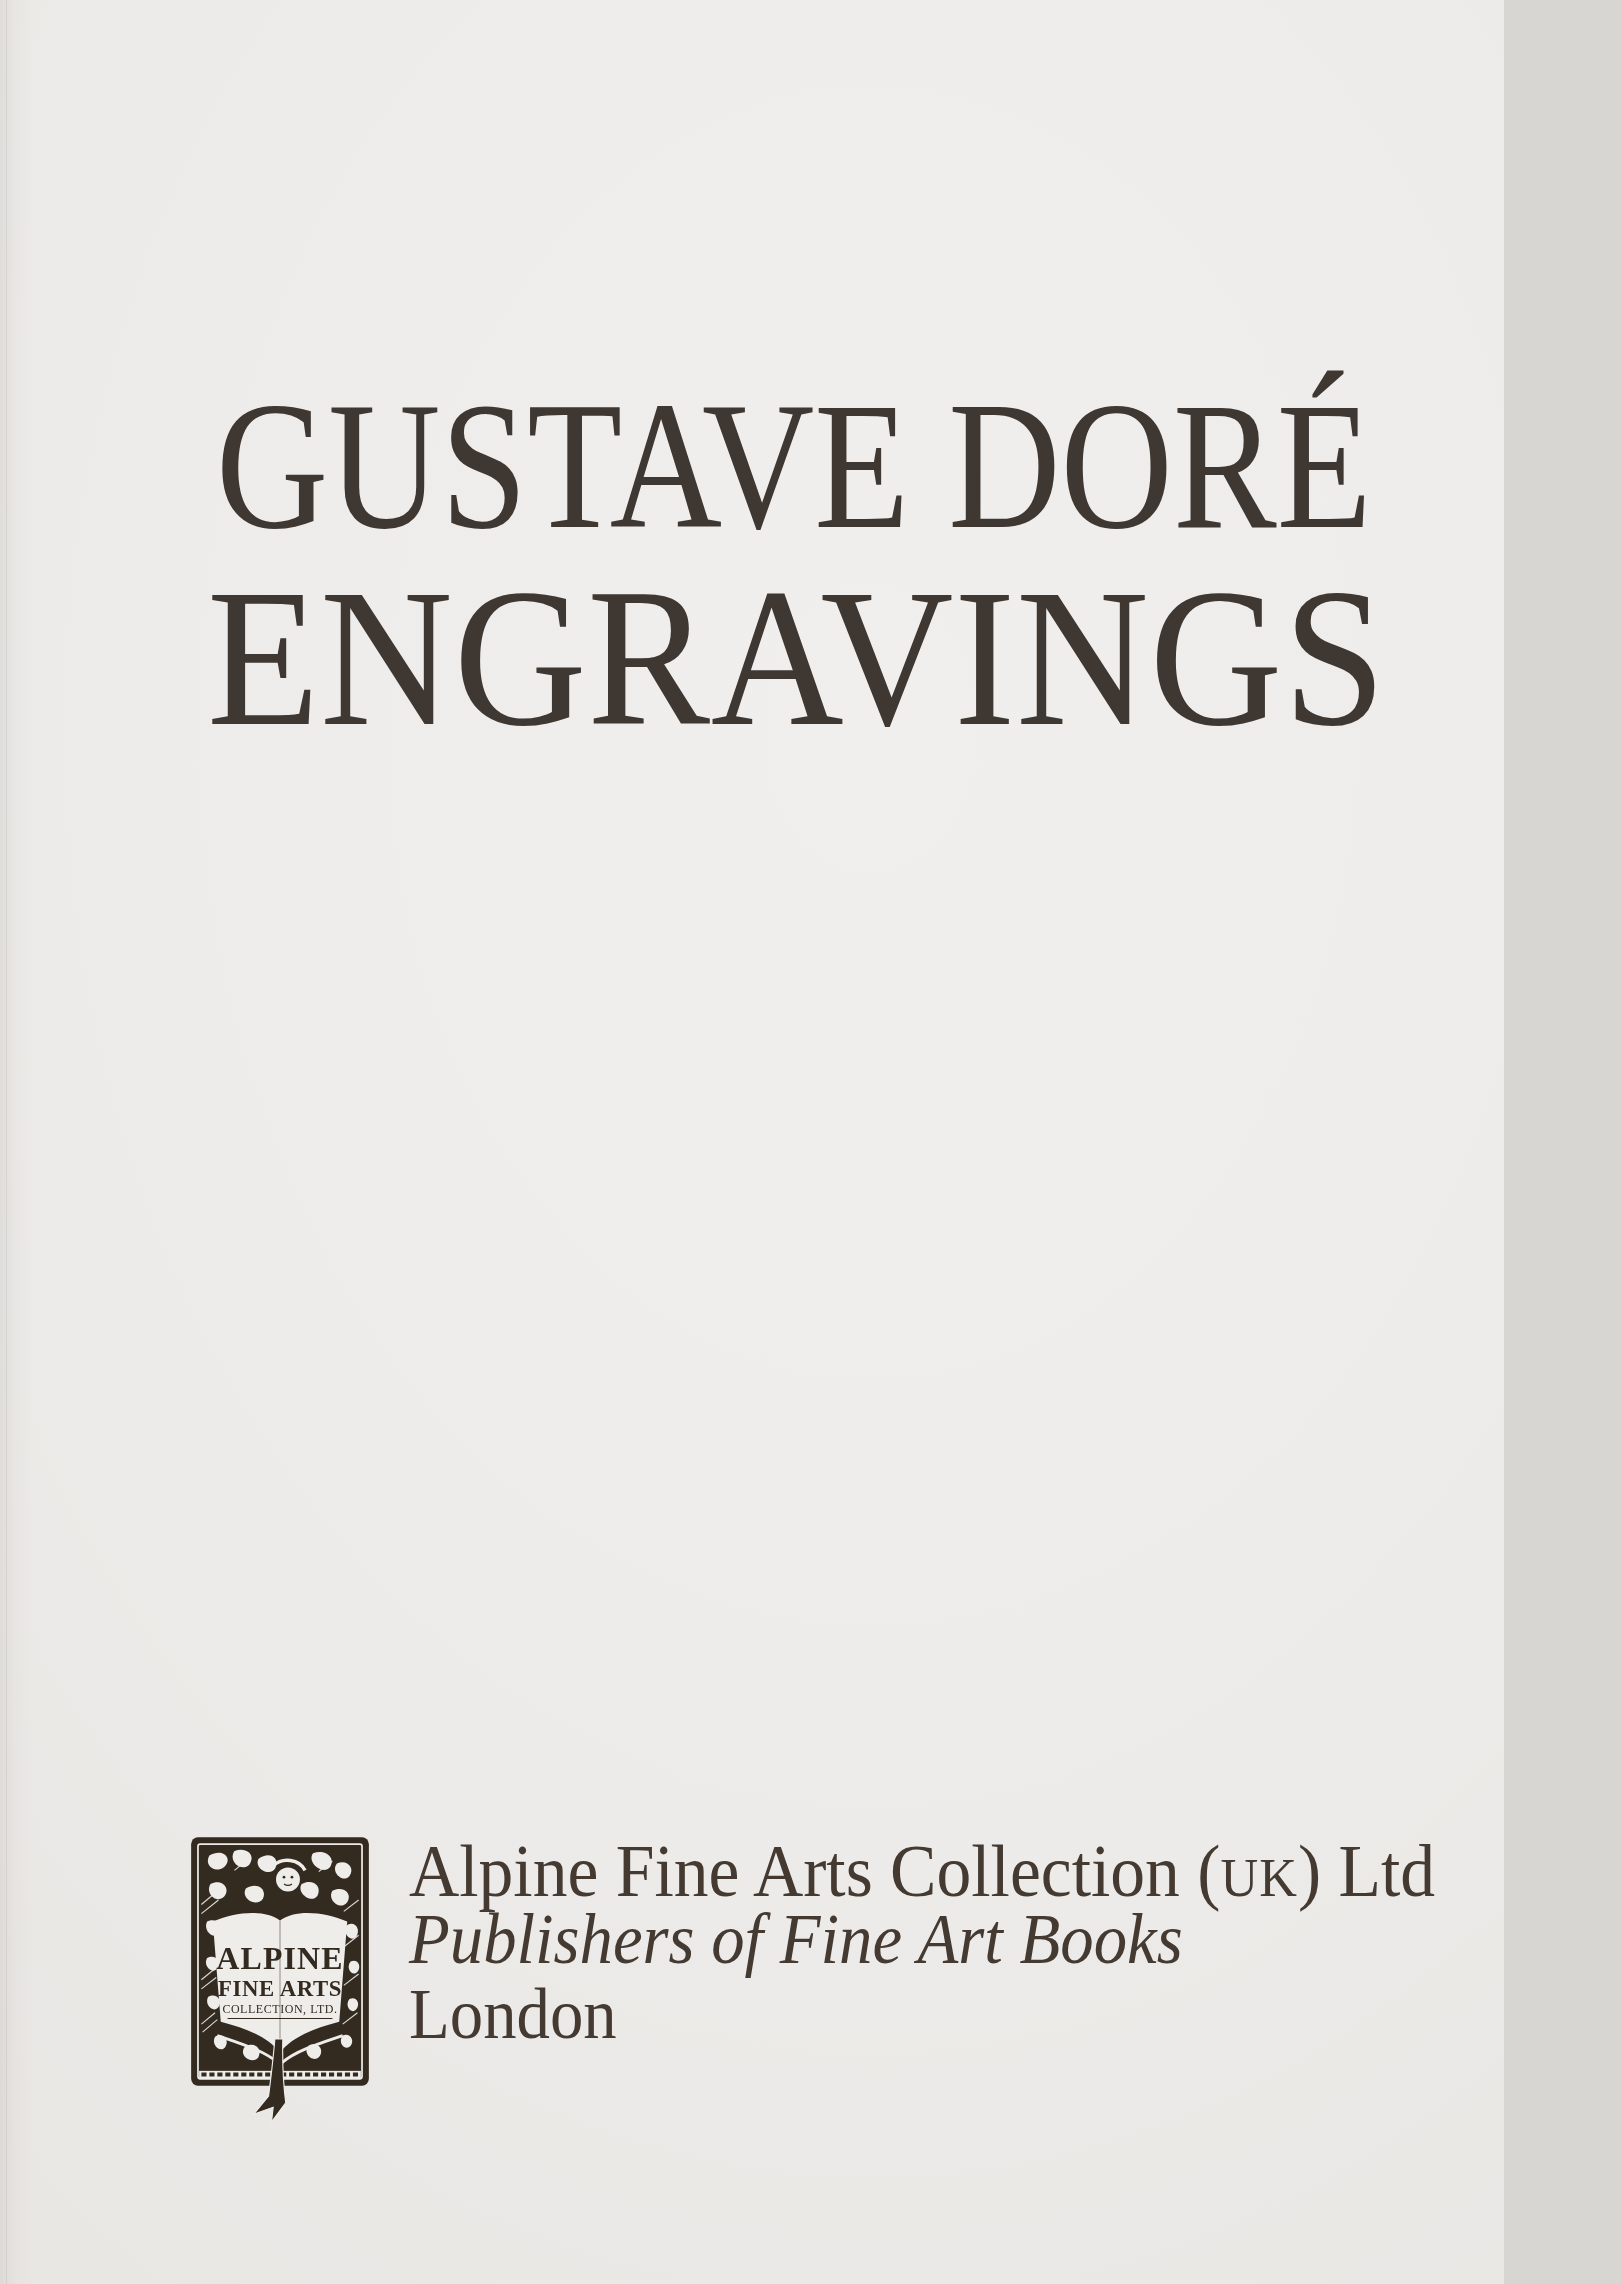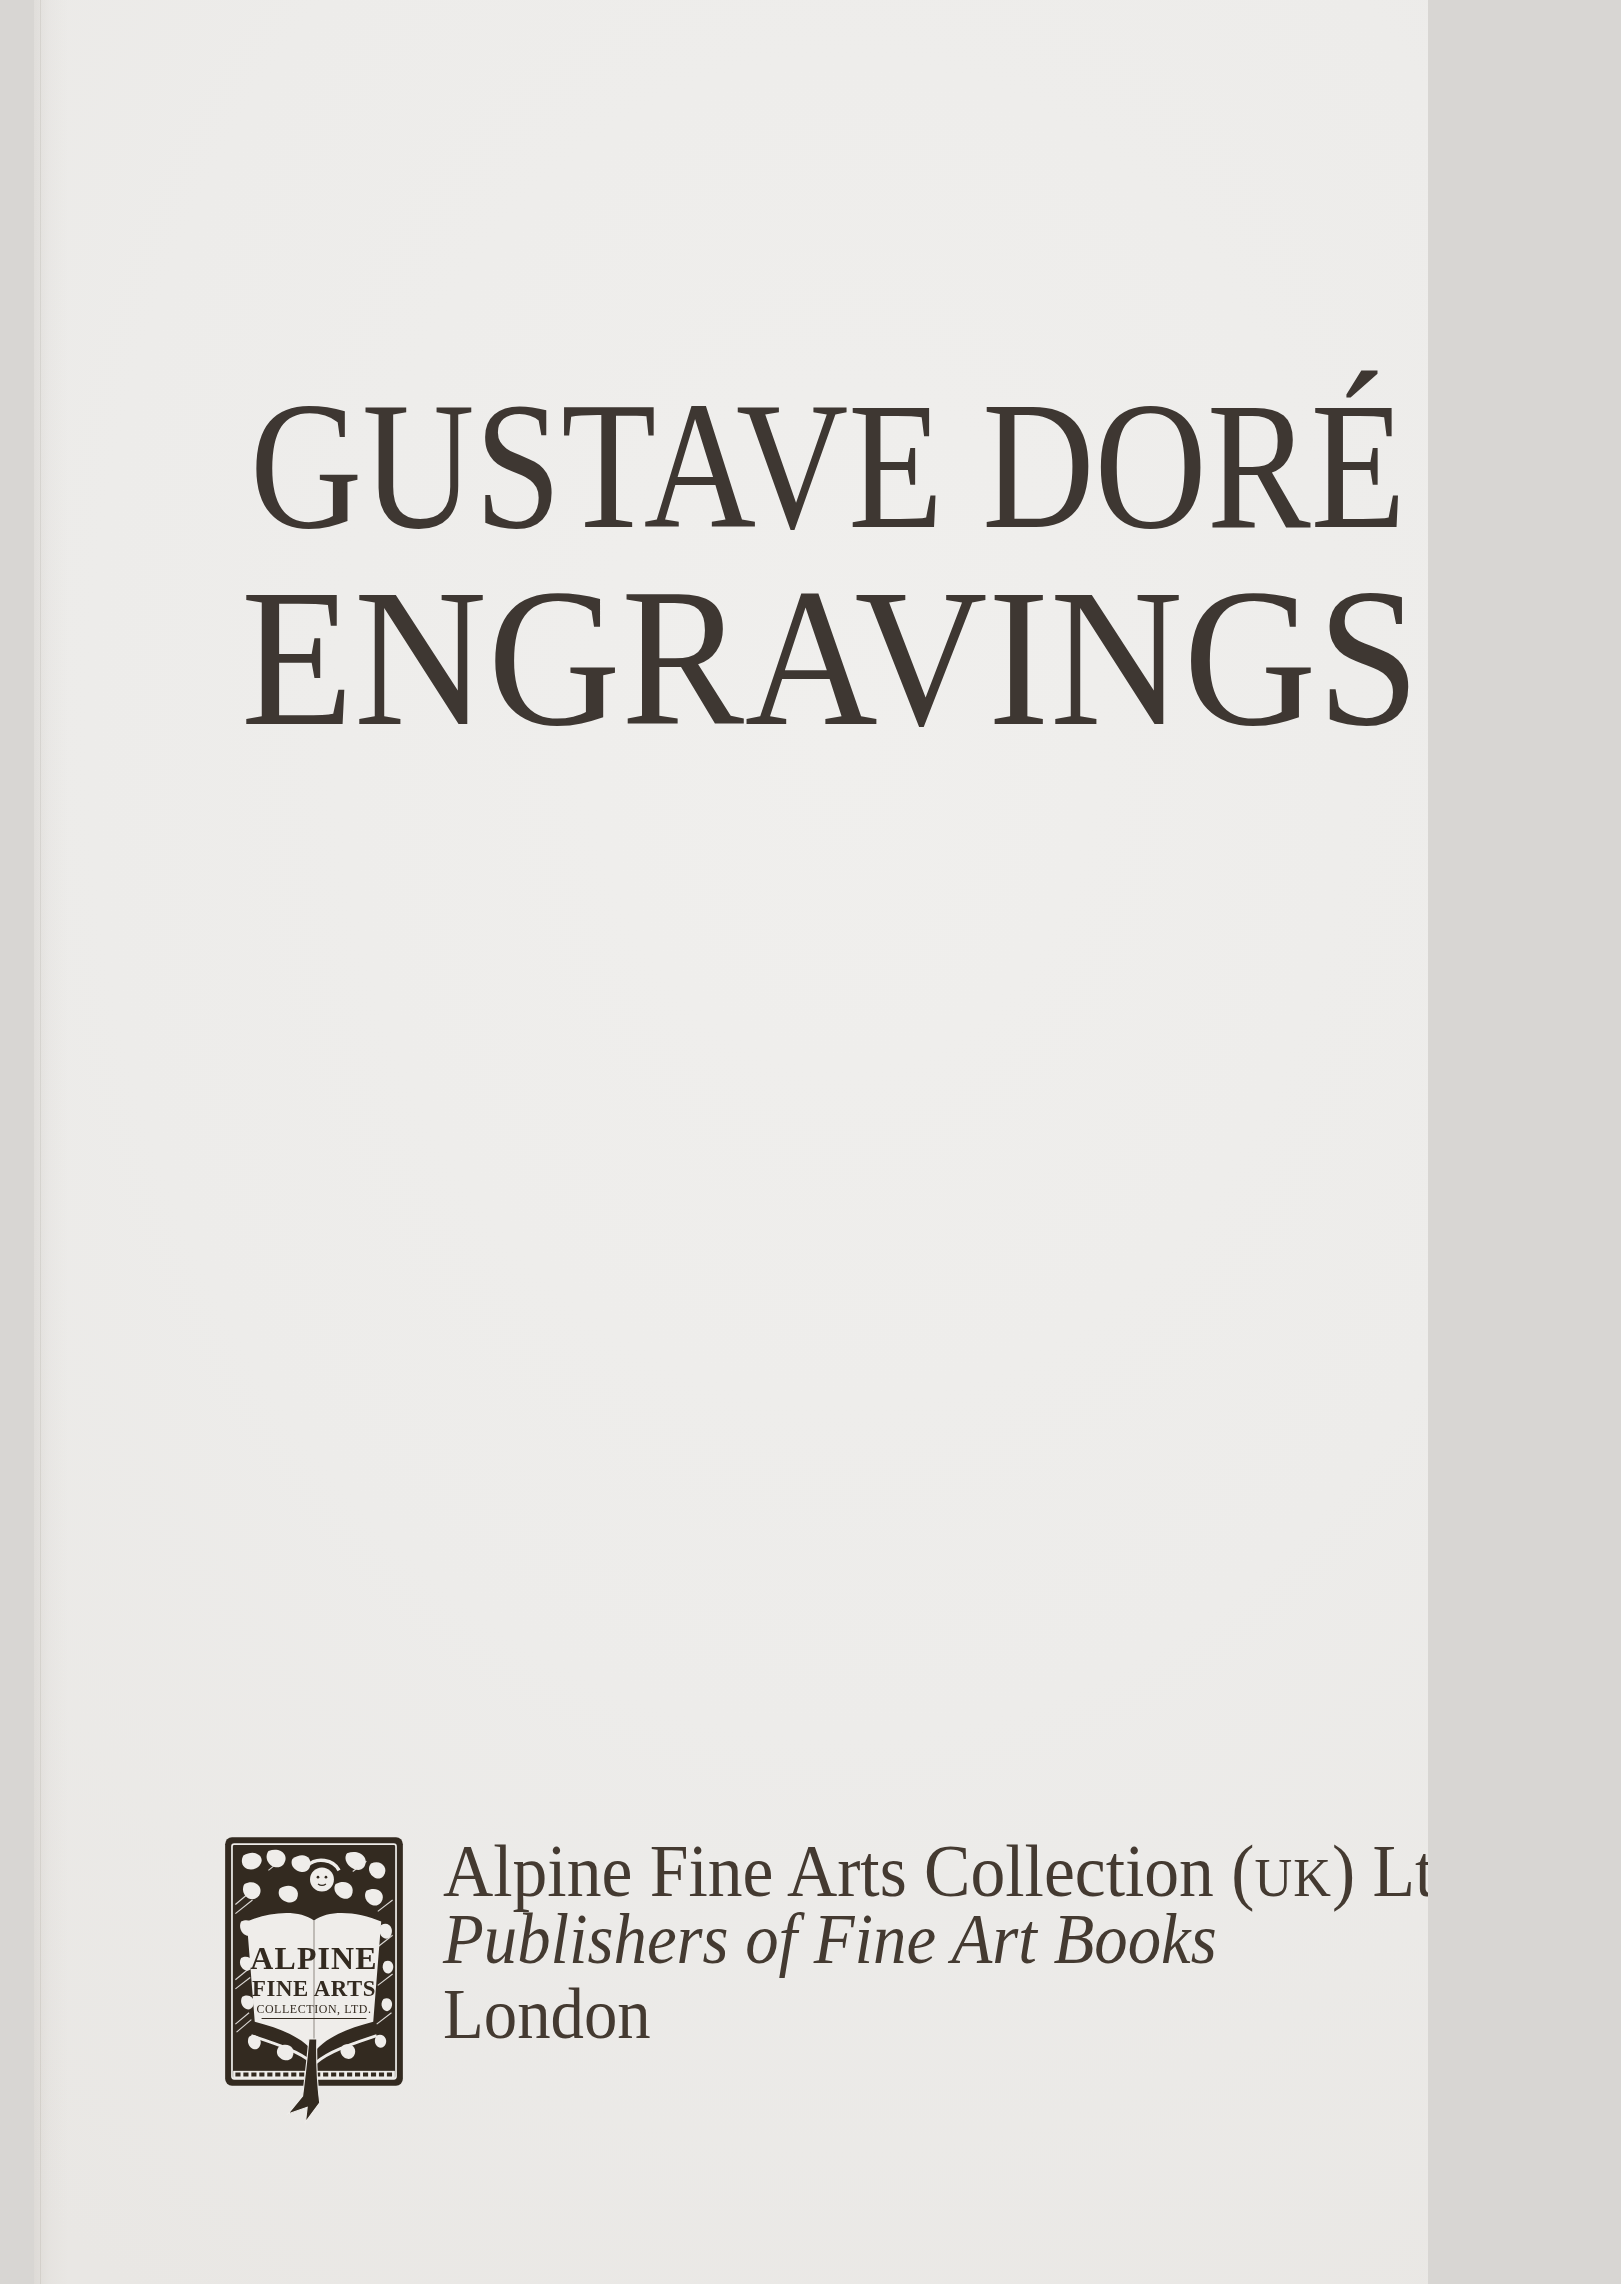--- a/index.html
+++ b/index.html
@@ -1,23 +1,22 @@
 <!DOCTYPE html>
 <html style="font-size:9px"><head>
 <meta charset="utf-8">
 <style>
   html,body{margin:0;padding:0;background:#d8d6d3;}
   .screen{
     position:relative;
-    width:1394px;height:2284px;
+    width:1504px;height:2284px;
     overflow:hidden;
     background:
       radial-gradient(ellipse 1370px 1827px at 58% 32%, #f0efed 0%, #edecea 55%, #e9e7e4 100%);
     font-family:"Liberation Serif","DejaVu Serif",serif;
-    margin-left:34px;
   }
   
   .gutter-shade{
     position:absolute;left:0;top:0;width:34px;height:2284px;
     background:linear-gradient(90deg, rgba(120,108,96,0.10) 0%, rgba(120,108,96,0.03) 45%, rgba(120,108,96,0) 100%);
   }
   .gutter-line{
     position:absolute;left:5.7px;top:0;width:1.7px;height:2284px;
     background:rgba(95,85,72,0.10);
   }

